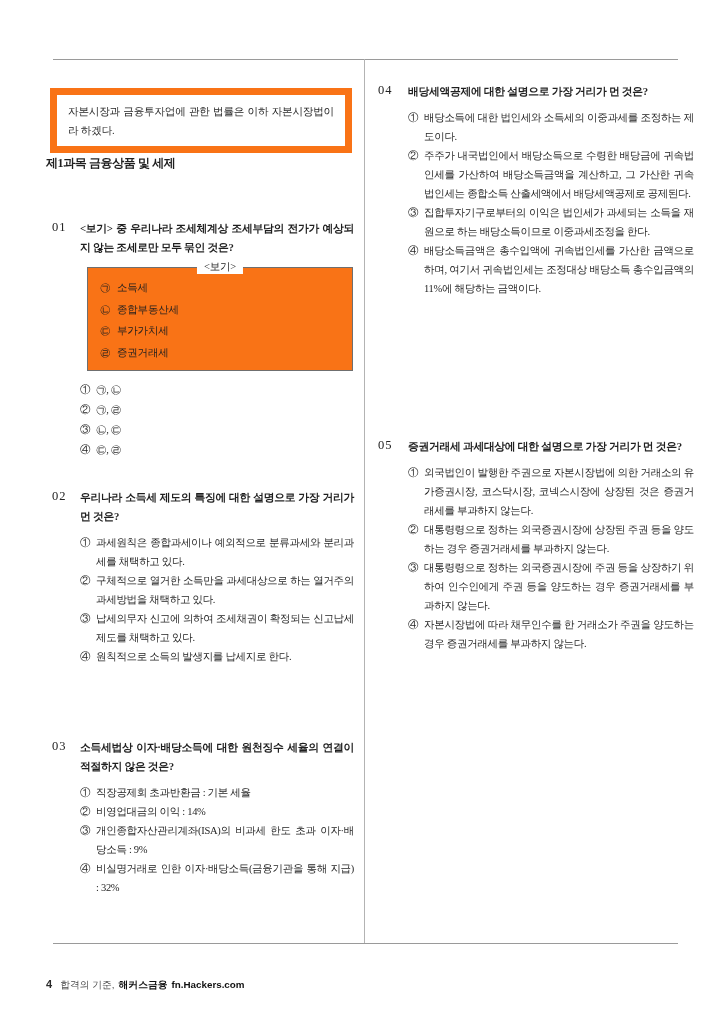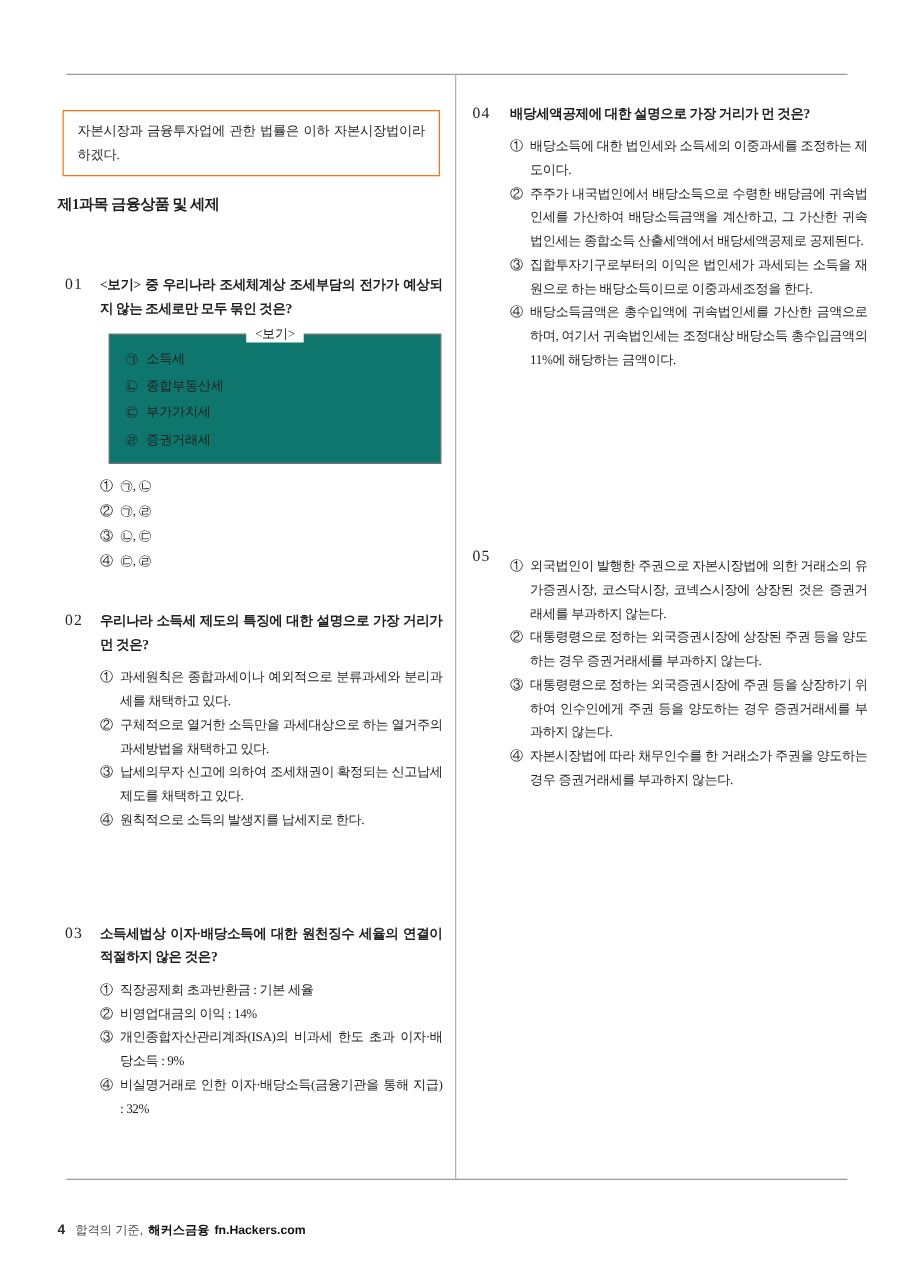--- a/index.html
+++ b/index.html
@@ -13,21 +13,21 @@
   .rule-top { top:59px; }
   .rule-bottom { top:943px; }
   .divider { position:absolute; left:364px; top:59px; width:1px; height:884px; background:#b3b3b3; }
 
   .col { position:absolute; top:0; height:943px; }
   .col-left  { left:46px;  width:308px; }
   .col-right { left:378px; width:316px; }
 
   .notice-box {
     position:absolute; top:88px; left:4px; width:302px; box-sizing:border-box;
-    border:1px solid #f97316; padding:7px 11px 6px;
+    border:7px solid #f97316; padding:7px 11px 6px;
     font-size:10.6px; line-height:19px; text-align:justify; letter-spacing:-0.2px;
   }
   .section-title {
     position:absolute; top:155px; left:0; margin:0;
     font-size:12px; font-weight:700; letter-spacing:-0.4px;
   }
 
   .question { position:absolute; left:0; right:0; }
   .q01 { top:195px;margin-top:24px; } .q02 { top:488px; } .q03 { top:738px; }
   .q04 { top:82px;  } .q05 { top:437px; }
@@ -38,21 +38,21 @@
   .q-body { margin-left:34px; }
   .col-right .q-body { margin-left:30px; }
 
   .q-title {
     margin:0; font-weight:700; font-size:10.8px; line-height:19px;
     text-align:justify; letter-spacing:-0.3px;
   }
 
   .bogi-box {
     position:relative; margin:10px 1px 0 7px; border:1px solid #6f6f6f;
-    padding:9px 12px 7px; background:#0f766e;
+    padding:9px 12px 7px; background:#f97316;
   }
   .bogi-legend {
     position:absolute; top:-8px; left:50%; transform:translateX(-50%);
     background:#ffffff; padding:0 7px; font-size:10.5px; letter-spacing:-0.2px; white-space:nowrap;
   }
   .bogi-list { list-style:none; margin:0; padding:0; }
   .bogi-list li { display:flex; font-size:10.5px; line-height:21.5px; letter-spacing:-0.2px; }
   .bogi-list .marker { flex:0 0 17px; }
 
   .choices { list-style:none; margin:7px 0 0; padding:0; }
@@ -210,20 +210,21 @@
               <span class="marker">④</span>
               <span class="choice-text">배당소득금액은 총수입액에 귀속법인세를 가산한 금액으로 하며, 여기서 귀속법인세는 조정대상 배당소득 총수입금액의 11%에 해당하는 금액이다.</span>
             </li>
         </ul>
       </div>
     </section>
 
     <section class="question q05">
       <span class="q-num">05</span>
       <div class="q-body">
+        <p class="q-title">증권거래세 과세대상에 대한 설명으로 가장 거리가 먼 것은?</p>
         <ul class="choices">
           <li>
               <span class="marker">①</span>
               <span class="choice-text">외국법인이 발행한 주권으로 자본시장법에 의한 거래소의 유가증권시장, 코스닥시장, 코넥스시장에 상장된 것은 증권거래세를 부과하지 않는다.</span>
             </li>
           <li>
               <span class="marker">②</span>
               <span class="choice-text">대통령령으로 정하는 외국증권시장에 상장된 주권 등을 양도하는 경우 증권거래세를 부과하지 않는다.</span>
             </li>
           <li>

